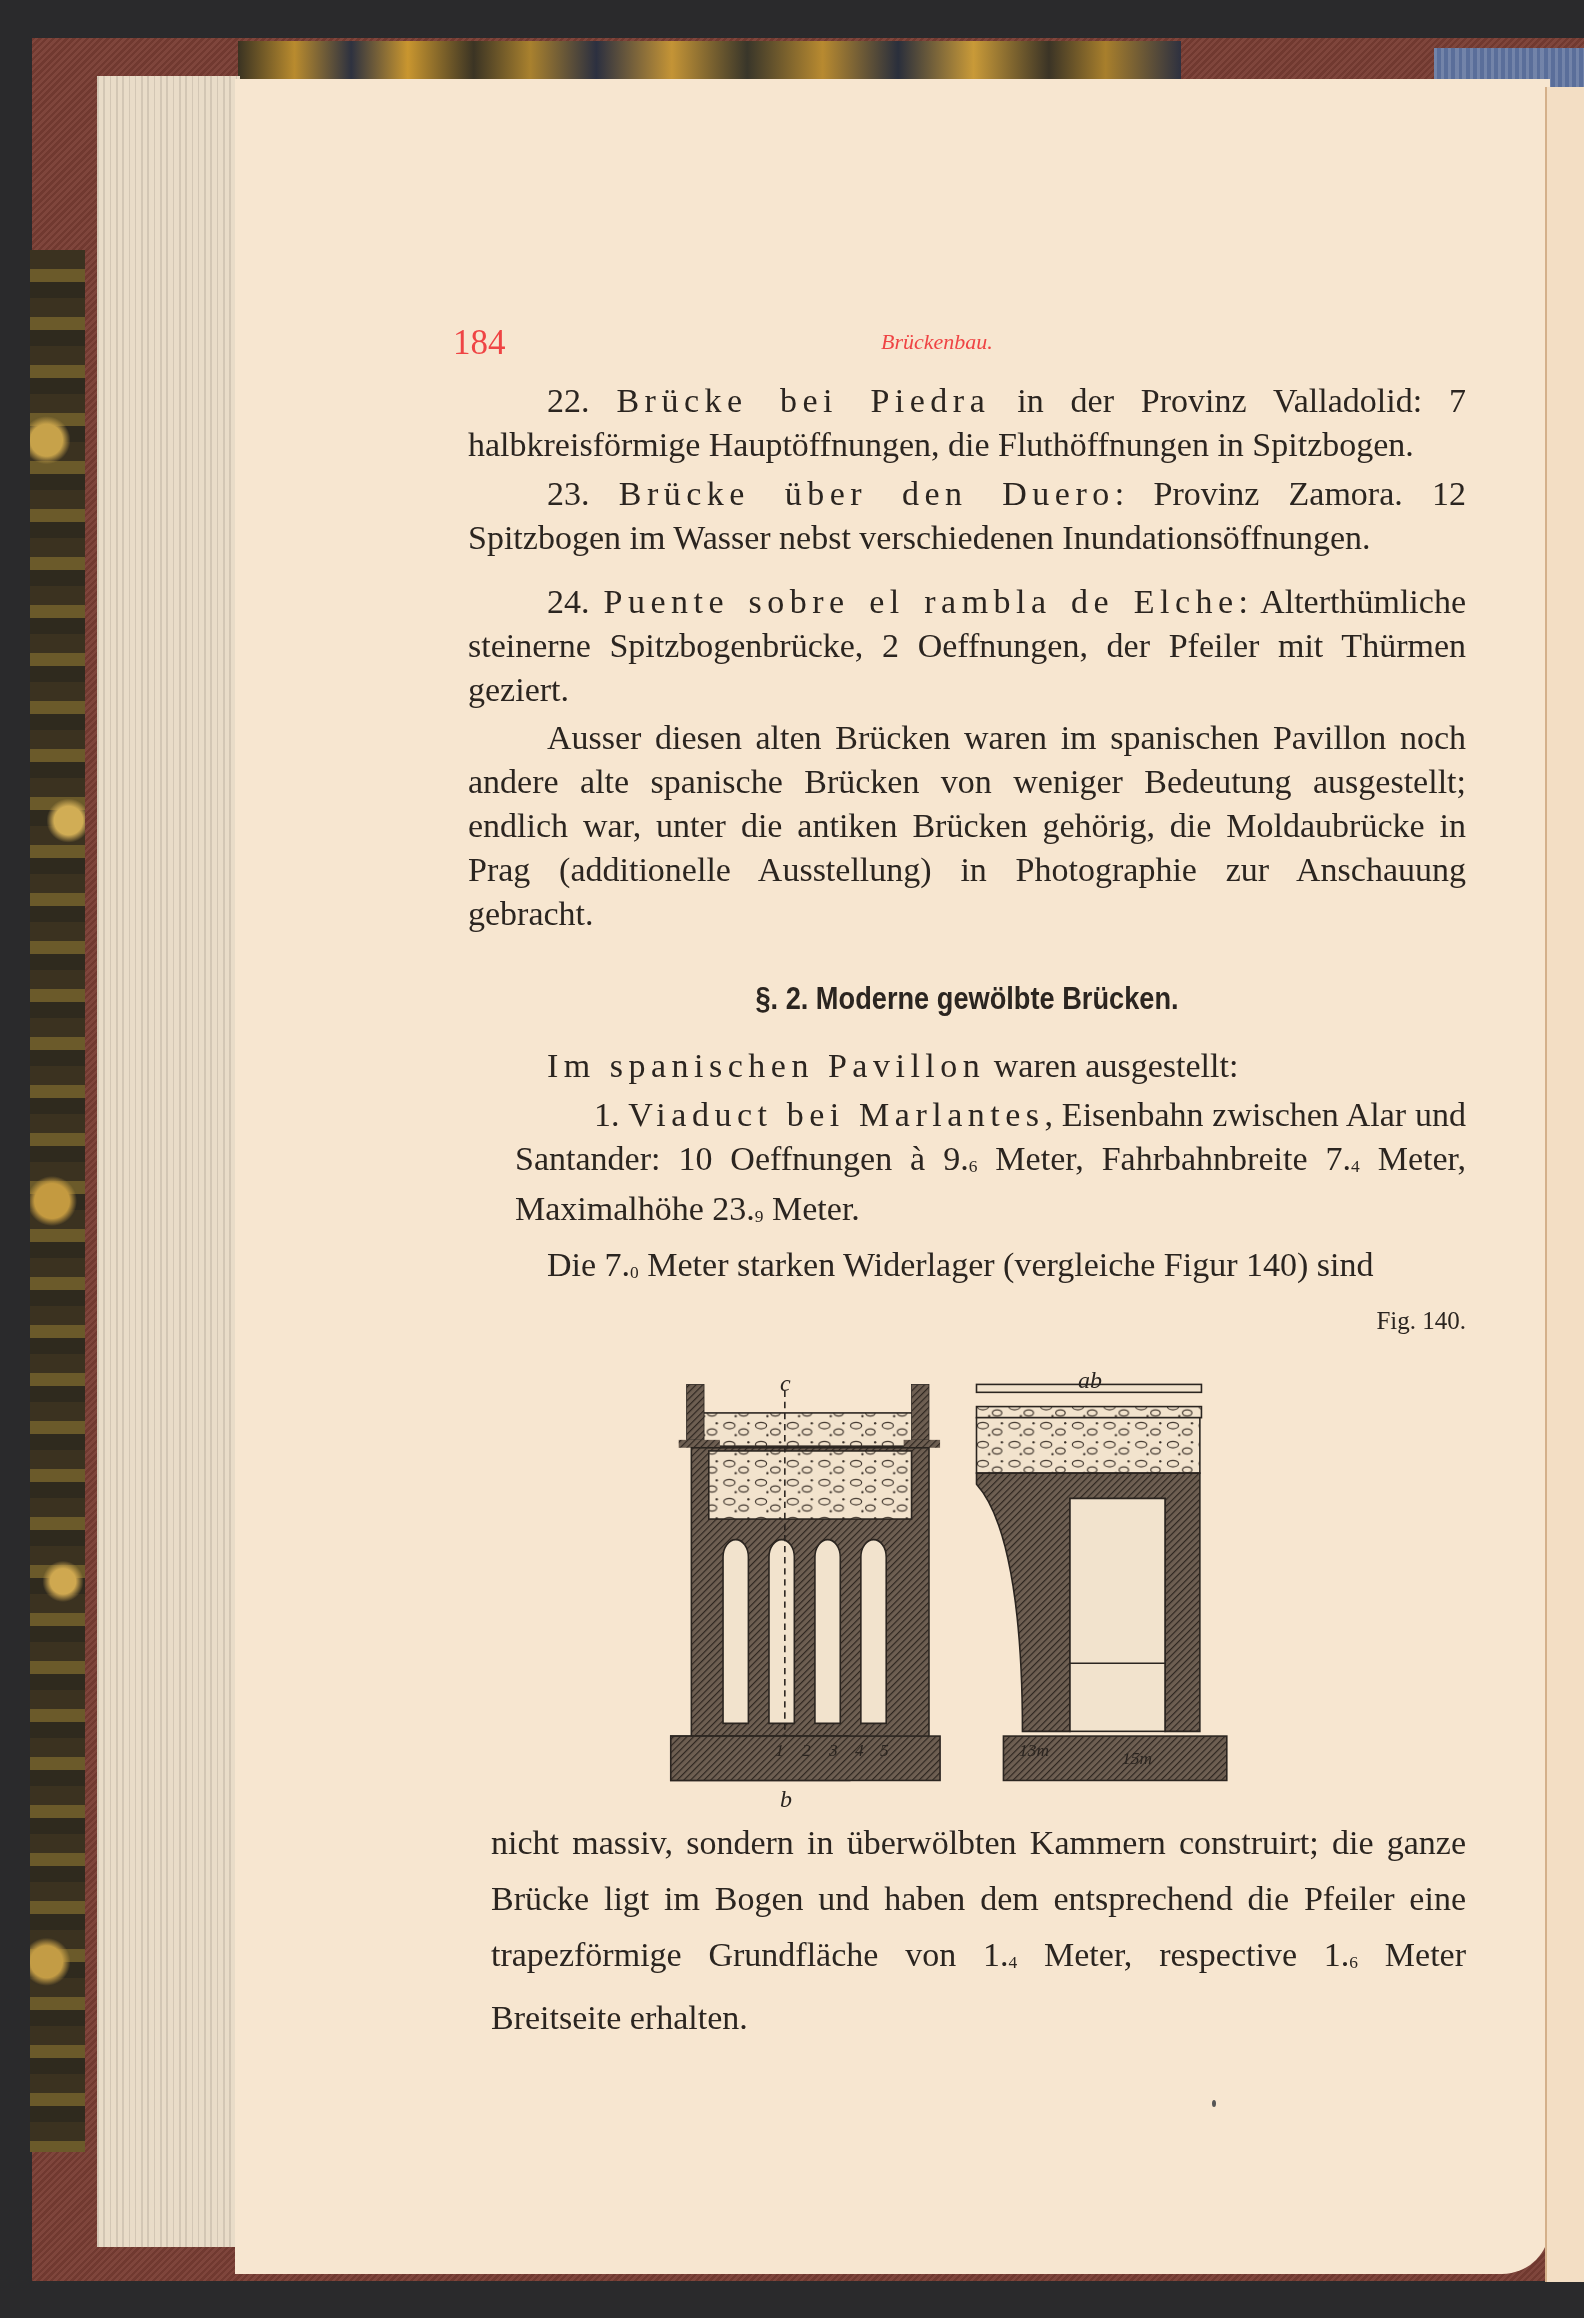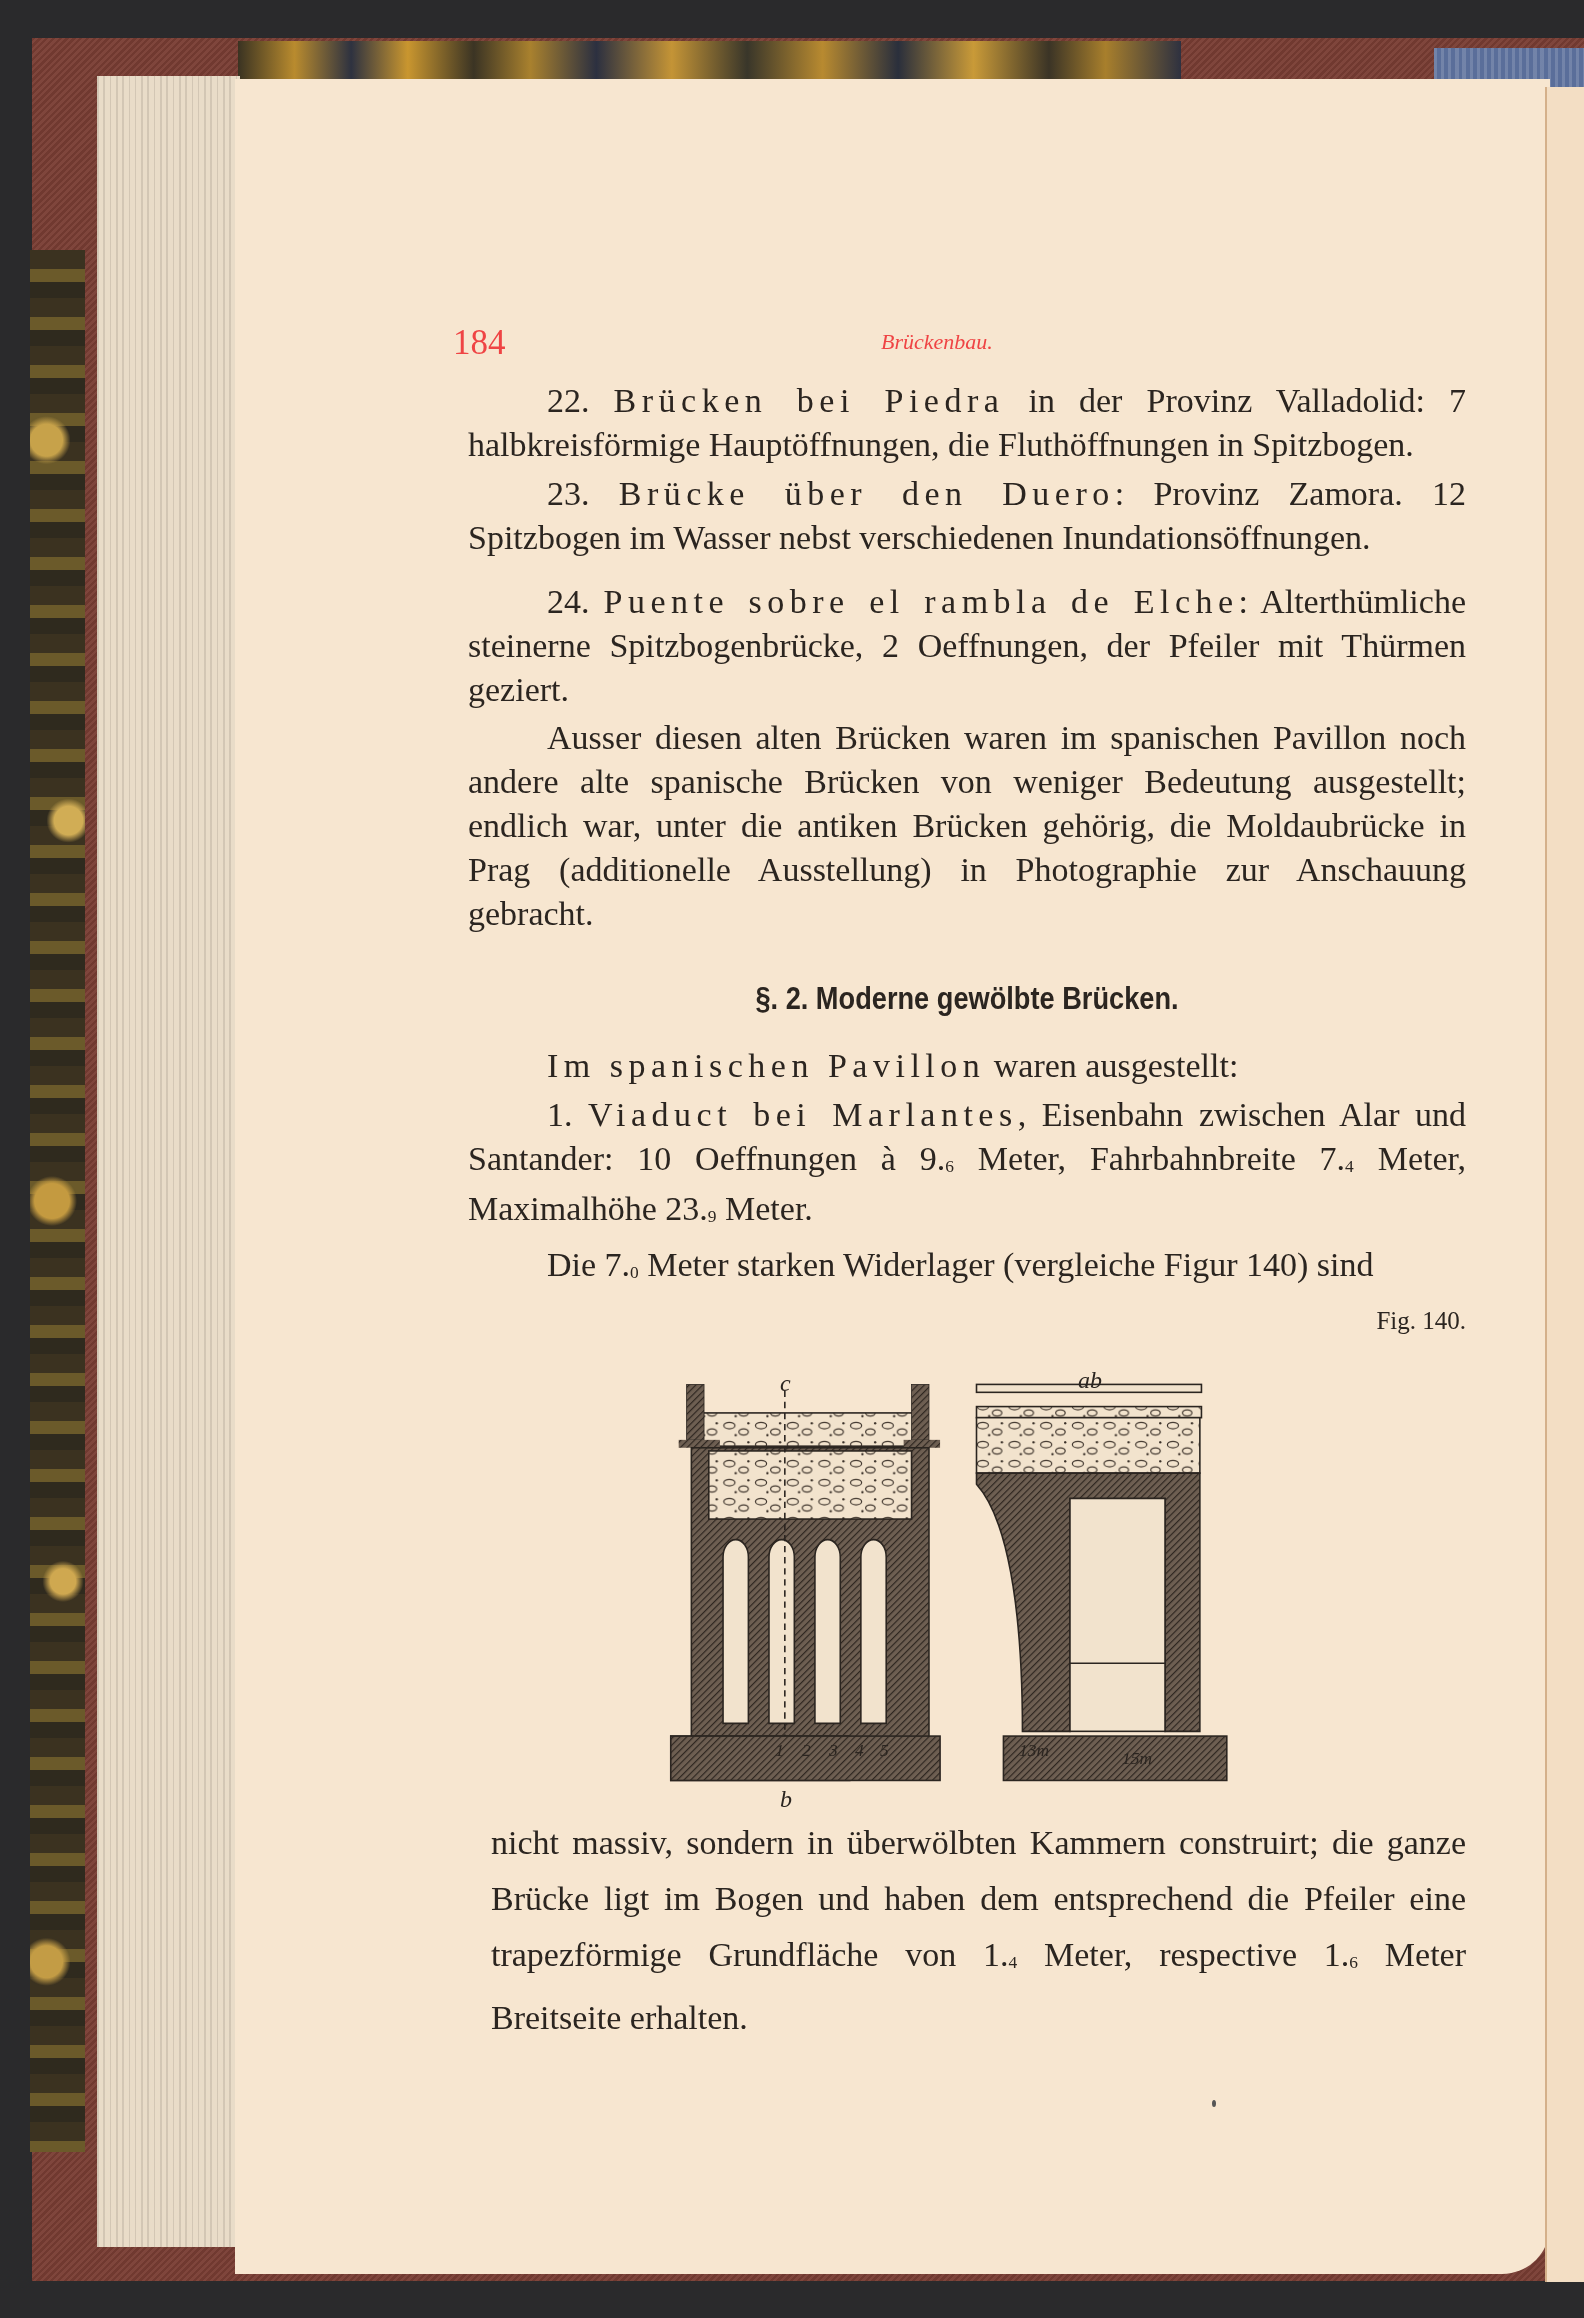--- a/index.html
+++ b/index.html
@@ -48,29 +48,29 @@
 <div class="page-stack"></div>
 <div class="page"></div>
 <div class="gutter"></div>
 
 <div class="hdr">
   <span class="pagenum">184</span>
   <span class="runhead">Brückenbau.</span>
 </div>
 
 <div class="text" style="top:379px;">
-  <p class="ind"><span>22.</span> <span class="sp">Brücken bei Piedra</span><span> in der Provinz Valladolid: 7 halbkreisförmige Hauptöffnungen, die Fluthöffnungen in Spitzbogen.</span></p>
+  <p class="ind"><span>22.</span> <span class="sp">Brücke bei Piedra</span><span> in der Provinz Valladolid: 7 halbkreisförmige Hauptöffnungen, die Fluthöffnungen in Spitzbogen.</span></p>
   <p class="ind" style="margin-top:4.8px;"><span>23.</span> <span class="sp">Brücke über den Duero</span><span>: Provinz Zamora. 12 Spitzbogen im Wasser nebst verschiedenen Inundationsöffnungen.</span></p>
   <p class="ind" style="margin-top:20px;"><span>24.</span> <span class="sp">Puente sobre el rambla de Elche</span><span>: Alterthümliche steinerne Spitzbogenbrücke, 2 Oeffnungen, der Pfeiler mit Thürmen geziert.</span></p>
   <p class="ind" style="margin-top:4px;">Ausser diesen alten Brücken waren im spanischen Pavillon noch andere alte spanische Brücken von weniger Bedeutung ausgestellt; endlich war, unter die antiken Brücken gehörig, die Moldaubrücke in Prag (additionelle Ausstellung) in Photographie zur Anschauung gebracht.</p>
 
   <div class="section">§. 2. Moderne gewölbte Brücken.</div>
 
   <p class="ind"><span class="sp">Im spanischen Pavillon</span><span> waren ausgestellt:</span></p>
-  <p class="ind" style="margin-top:4.8px;"><span>1.</span> <span class="sp">Viaduct bei Marlantes</span><span>, Eisenbahn zwischen Alar und Santander: 10 Oeffnungen à 9.</span><sub>6</sub><span> Meter, Fahrbahnbreite 7.</span><sub>4</sub><span> Meter, Maximalhöhe 23.</span><sub>9</sub><span> Meter.</span></p>
+  <p class="ind" style="margin-top:4.8px;margin-left:47px;"><span>1.</span> <span class="sp">Viaduct bei Marlantes</span><span>, Eisenbahn zwischen Alar und Santander: 10 Oeffnungen à 9.</span><sub>6</sub><span> Meter, Fahrbahnbreite 7.</span><sub>4</sub><span> Meter, Maximalhöhe 23.</span><sub>9</sub><span> Meter.</span></p>
   <p class="ind" style="margin-top:4.8px;"><span>Die 7.</span><sub>0</sub><span> Meter starken Widerlager (vergleiche Figur 140) sind</span></p>
 
   <div class="figcap">Fig. 140.</div>
 
   <div class="figure">
     <svg width="998" height="444" viewBox="0 0 1260 560">
       <defs>
         <pattern id="hatch" width="6" height="6" patternUnits="userSpaceOnUse" patternTransform="rotate(45)">
           <rect width="6" height="6" fill="#6e5f52"></rect>
           <line x1="0" y1="0" x2="0" y2="6" stroke="#2e2620" stroke-width="3"></line>

